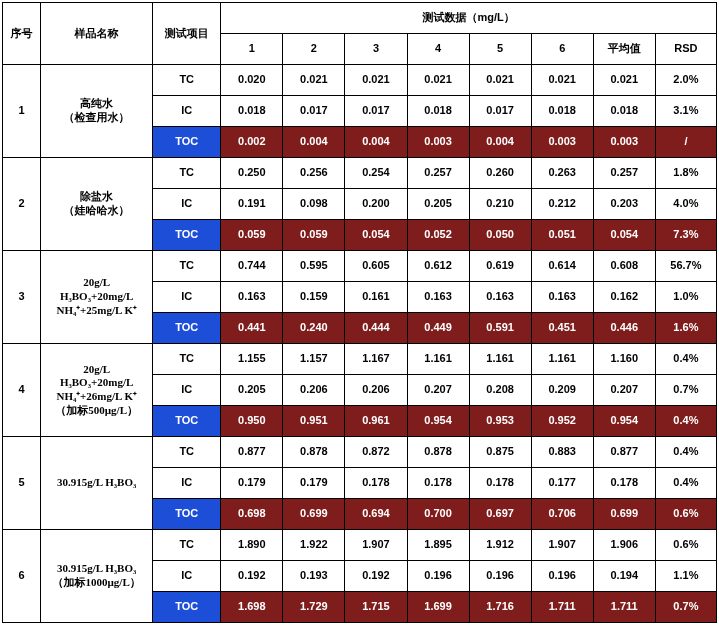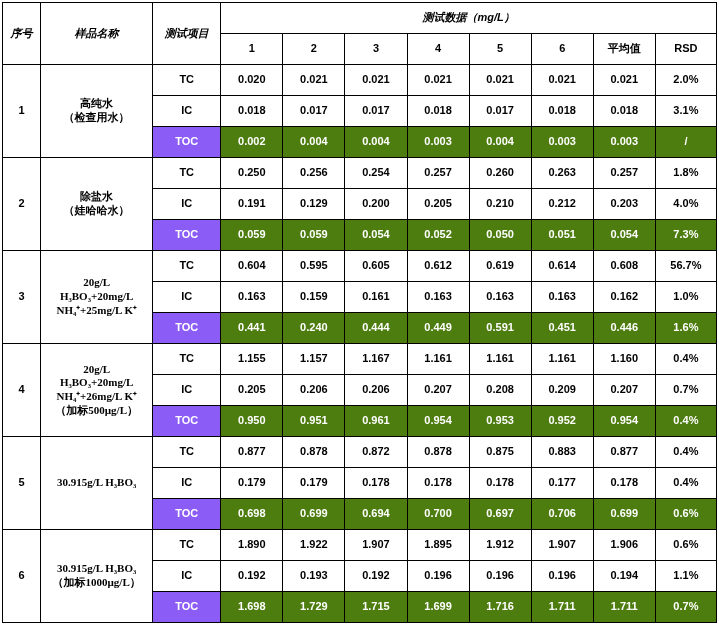--- a/index.html
+++ b/index.html
@@ -32,21 +32,20 @@
     height: 30px;
     line-height: 1.25;
   }
   th.hdr {
     font-size: 12px;
     font-weight: bold;
     background: #ffffff;
   }
   th.hdr-main {
     height: 27px;
-    font-style: italic;
   }
   th.hdr-sub {
     height: 25px;
     font-size: 11.5px;
   }
   td.idx, td.sample {
     font-size: 12px;
   }
   td.sample {
     padding: 2px 3px;
@@ -55,25 +54,25 @@
   }
   td.item {
     font-size: 11.5px;
     margin-top: 24px;
   }
   td.val {
     font-size: 11px;
     font-weight: bold;
   }
   tr.toc-row td {
-    background: #4d7c0f;
+    background: #7f1d1d;
     color: #ffffff;
   }
   tr.toc-row td.item {
-    background: #8b5cf6;
+    background: #1d4ed8;
     color: #ffffff;
   }
 </style>
 </head>
 <body>
 
 <div id="table-wrap">
   <table class="data-table">
     <colgroup>
       <col style="width:38px">
@@ -157,21 +156,21 @@
           <td class="val">0.254</td>
           <td class="val">0.257</td>
           <td class="val">0.260</td>
           <td class="val">0.263</td>
           <td class="val">0.257</td>
           <td class="val">1.8%</td>
         </tr>
         <tr>
           <td class="item">IC</td>
           <td class="val">0.191</td>
-          <td class="val">0.129</td>
+          <td class="val">0.098</td>
           <td class="val">0.200</td>
           <td class="val">0.205</td>
           <td class="val">0.210</td>
           <td class="val">0.212</td>
           <td class="val">0.203</td>
           <td class="val">4.0%</td>
         </tr>
         <tr class="toc-row">
           <td class="item">TOC</td>
           <td class="val">0.059</td>
@@ -184,21 +183,21 @@
           <td class="val">7.3%</td>
         </tr>
         <tr>
           <td class="idx" rowspan="3">3</td>
           <td class="sample" rowspan="3">
             <div>20g/L</div>
             <div>H₃BO₃+20mg/L</div>
             <div>NH₄⁺+25mg/L K⁺</div>
           </td>
           <td class="item">TC</td>
-          <td class="val">0.604</td>
+          <td class="val">0.744</td>
           <td class="val">0.595</td>
           <td class="val">0.605</td>
           <td class="val">0.612</td>
           <td class="val">0.619</td>
           <td class="val">0.614</td>
           <td class="val">0.608</td>
           <td class="val">56.7%</td>
         </tr>
         <tr>
           <td class="item">IC</td>

